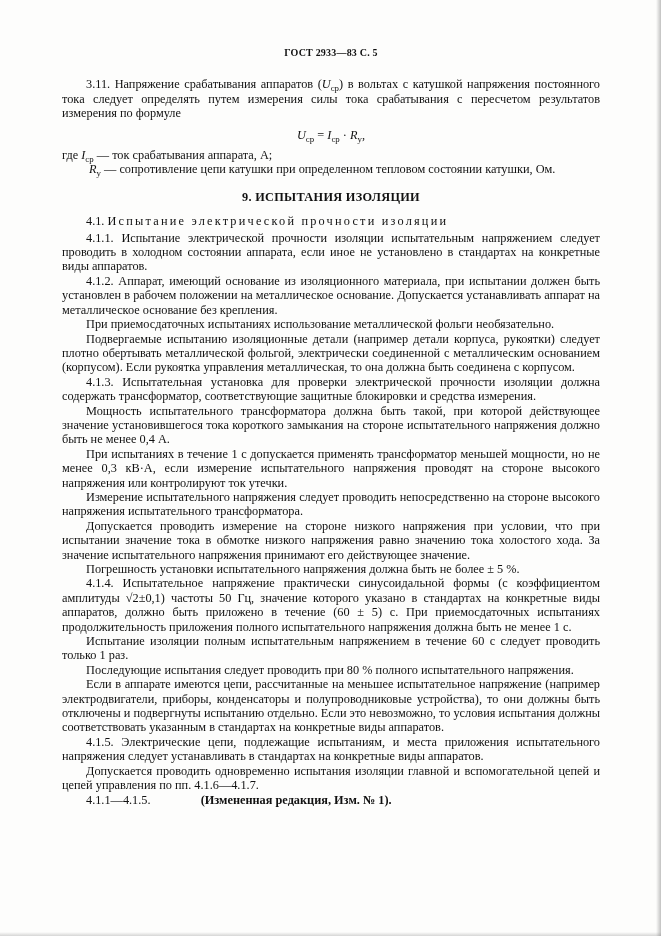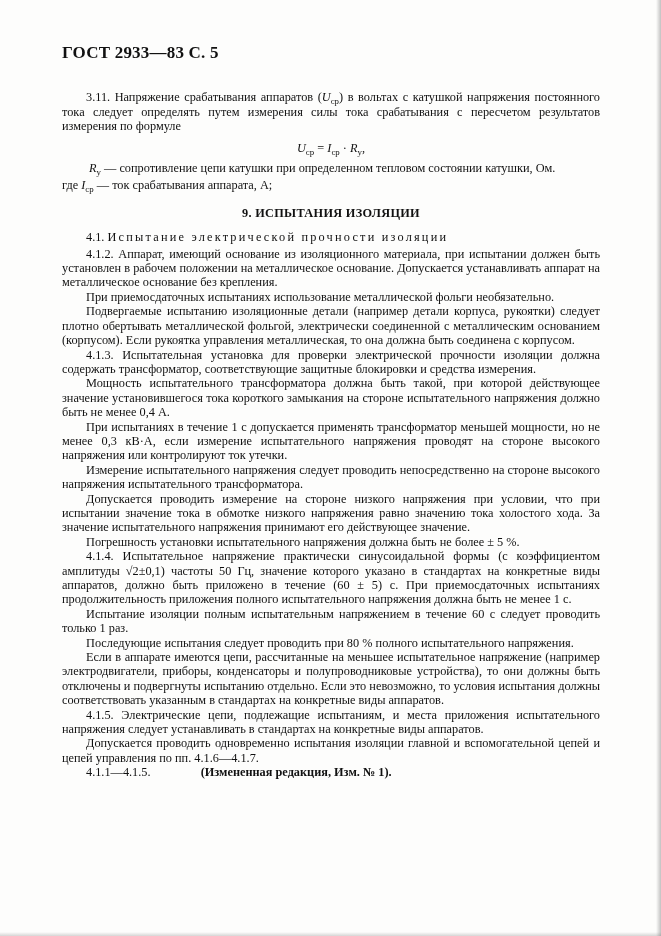--- a/index.html
+++ b/index.html
@@ -16,21 +16,21 @@
   .page::before{ 
     content:"";position:absolute;left:0;bottom:0;width:100%;height:4px;
     background:linear-gradient(to bottom, rgba(0,0,0,0), rgba(140,140,140,.35));
     pointer-events:none;
   }
   .content{
     position:absolute;left:62px;top:46px;width:538px;
     font-size:12.3px;line-height:14.4px;
   }
   .header{
-    text-align:left;font-weight:bold;font-size:17px;margin-bottom:30px;
+    text-align:center;font-weight:bold;font-size:10px;margin-bottom:17px;
     letter-spacing:.2px;
   }
   .para{text-align:justify;text-indent:24px;}
   .formula{text-align:center;text-indent:0;padding:7px 0 6px;}
   .where1{text-indent:0;}
   .where2{text-indent:0;padding-left:27px;margin-bottom:3px;}
   .center-bold{text-align:center;font-weight:bold;text-indent:0;margin:13px 0 10px;letter-spacing:.3px;}
   .spaced{margin:3px 0 2px;}
   .spaced .sp{letter-spacing:2.2px;}
   sub{font-size:.72em;line-height:0;}
@@ -39,24 +39,25 @@
 </style>
 </head>
 <body>
 
 <div class="page">
   <div class="content">
     <div class="header">ГОСТ 2933—83 С. 5</div>
     <div>
         <div class="para body">3.11. Напряжение срабатывания аппаратов (<i>U</i><sub>ср</sub>) в вольтах с катушкой напряжения постоянного тока следует определять путем измерения силы тока срабатывания с пересчетом результатов измерения по формуле</div>
         <div class="para formula"><i>U</i><sub>ср</sub> = <i>I</i><sub>ср</sub> · <i>R</i><sub>у</sub>,</div>
+        <div class="para where1">где <i>I</i><sub>ср</sub> — ток срабатывания аппарата, А;</div>
         <div class="para where2"><i>R</i><sub>у</sub> — сопротивление цепи катушки при определенном тепловом состоянии катушки, Ом.</div>
-        <div class="para where1">где <i>I</i><sub>ср</sub> — ток срабатывания аппарата, А;</div>
         <div class="para center-bold">9. ИСПЫТАНИЯ ИЗОЛЯЦИИ</div>
         <div class="para spaced"><span>4.1. </span><span class="sp">Испытание электрической прочности изоляции</span></div>
+        <div class="para body">4.1.1. Испытание электрической прочности изоляции испытательным напряжением следует проводить в холодном состоянии аппарата, если иное не установлено в стандартах на конкретные виды аппаратов.</div>
         <div class="para body">4.1.2. Аппарат, имеющий основание из изоляционного материала, при испытании должен быть установлен в рабочем положении на металлическое основание. Допускается устанавливать аппарат на металлическое основание без крепления.</div>
         <div class="para body">При приемосдаточных испытаниях использование металлической фольги необязательно.</div>
         <div class="para body">Подвергаемые испытанию изоляционные детали (например детали корпуса, рукоятки) следует плотно обертывать металлической фольгой, электрически соединенной с металлическим основанием (корпусом). Если рукоятка управления металлическая, то она должна быть соединена с корпусом.</div>
         <div class="para body">4.1.3. Испытательная установка для проверки электрической прочности изоляции должна содержать трансформатор, соответствующие защитные блокировки и средства измерения.</div>
         <div class="para body">Мощность испытательного трансформатора должна быть такой, при которой действующее значение установившегося тока короткого замыкания на стороне испытательного напряжения должно быть не менее 0,4 А.</div>
         <div class="para body">При испытаниях в течение 1 с допускается применять трансформатор меньшей мощности, но не менее 0,3 кВ·А, если измерение испытательного напряжения проводят на стороне высокого напряжения или контролируют ток утечки.</div>
         <div class="para body">Измерение испытательного напряжения следует проводить непосредственно на стороне высокого напряжения испытательного трансформатора.</div>
         <div class="para body">Допускается проводить измерение на стороне низкого напряжения при условии, что при испытании значение тока в обмотке низкого напряжения равно значению тока холостого хода. За значение испытательного напряжения принимают его действующее значение.</div>
         <div class="para body">Погрешность установки испытательного напряжения должна быть не более ± 5 %.</div>
         <div class="para body">4.1.4. Испытательное напряжение практически синусоидальной формы (с коэффициентом амплитуды √2±0,1) частоты 50 Гц, значение которого указано в стандартах на конкретные виды аппаратов, должно быть приложено в течение (60 ± 5) с. При приемосдаточных испытаниях продолжительность приложения полного испытательного напряжения должна быть не менее 1 с.</div>

